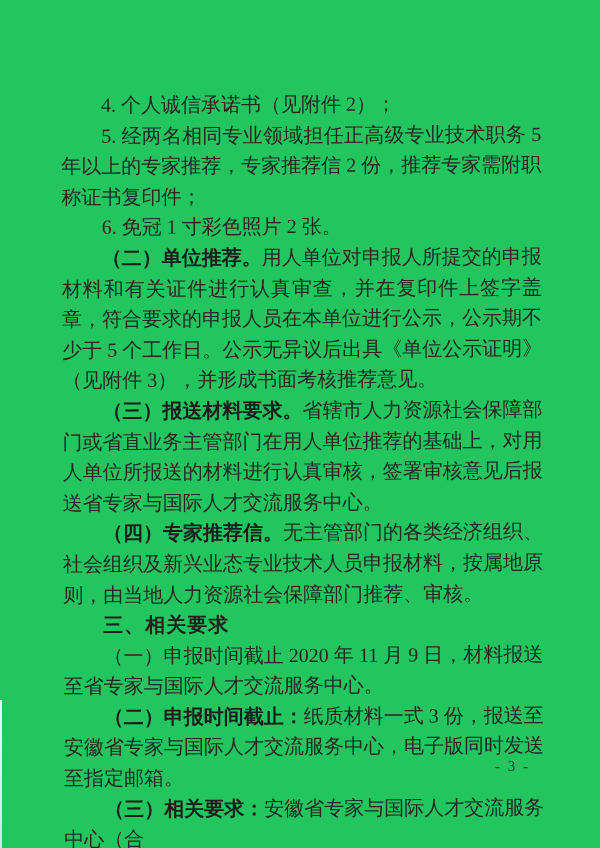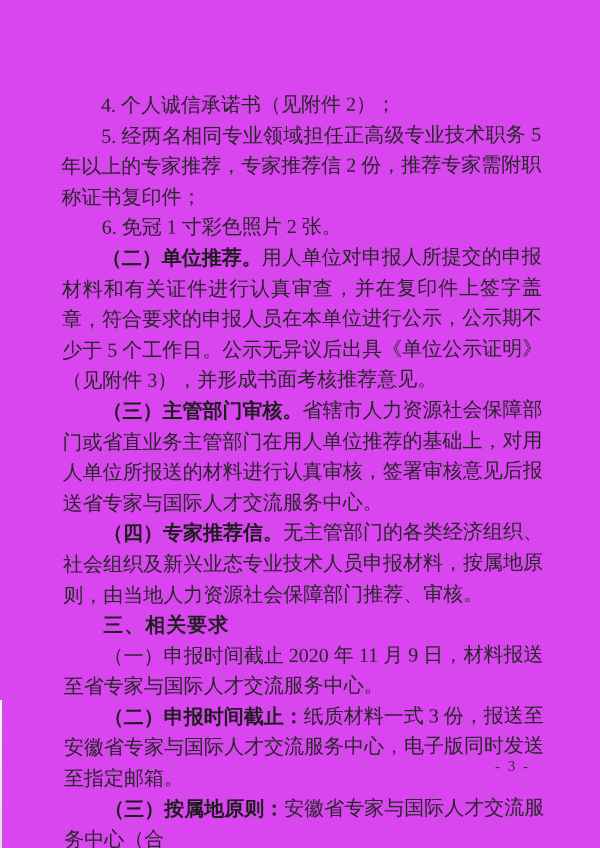--- a/index.html
+++ b/index.html
@@ -4,21 +4,21 @@
 <style>
   html, body {
     margin: 0;
     padding: 0;
     background: #ffffff;
   }
   .page {
     position: relative;
     width: 600px;
     height: 848px;
-    background: #d946ef;
+    background: #22c55e;
     overflow: hidden;
     font-family: "Liberation Serif", "DejaVu Serif", serif;
   }
   .content {
     position: absolute;
     left: 61px;
     top: 89px;
     width: 480px;
     color: #262626;
     font-size: 20px;
@@ -72,29 +72,29 @@
   <div class="content">
 
     <p><span>4. 个人诚信承诺书（见附件 2）；</span></p>
 
     <p><span>5. 经两名相同专业领域担任正高级专业技术职务 5 年以上的专家推荐，专家推荐信 2 份，推荐专家需附职称证书复印件；</span></p>
 
     <p><span>6. 免冠 1 寸彩色照片 2 张。</span></p>
 
     <p><span class="lead">（二）单位推荐。</span><span>用人单位对申报人所提交的申报材料和有关证件进行认真审查，并在复印件上签字盖章，符合要求的申报人员在本单位进行公示，公示期不少于 5 个工作日。公示无异议后出具《单位公示证明》（见附件 3），并形成书面考核推荐意见。</span></p>
 
-    <p><span class="lead">（三）主管部门审核。</span><span>省辖市人力资源社会保障部门或省直业务主管部门在用人单位推荐的基础上，对用人单位所报送的材料进行认真审核，签署审核意见后报送省专家与国际人才交流服务中心。</span></p>
+    <p><span class="lead">（三）报送材料要求。</span><span>省辖市人力资源社会保障部门或省直业务主管部门在用人单位推荐的基础上，对用人单位所报送的材料进行认真审核，签署审核意见后报送省专家与国际人才交流服务中心。</span></p>
 
     <p><span class="lead">（四）专家推荐信。</span><span>无主管部门的各类经济组织、社会组织及新兴业态专业技术人员申报材料，按属地原则，由当地人力资源社会保障部门推荐、审核。</span></p>
 
     <p class="heading">三、相关要求</p>
 
     <p><span>（一）申报时间截止 2020 年 11 月 9 日，材料报送至省专家与国际人才交流服务中心。</span></p>
 
     <p><span class="lead">（二）申报时间截止：</span><span>纸质材料一式 3 份，报送至安徽省专家与国际人才交流服务中心，电子版同时发送至指定邮箱。</span></p>
 
-    <p><span class="lead">（三）按属地原则：</span><span>安徽省专家与国际人才交流服务中心（合</span></p>
+    <p><span class="lead">（三）相关要求：</span><span>安徽省专家与国际人才交流服务中心（合</span></p>
 
   </div>
 
   <div class="page-number">- 3 -</div>
 
 </div>
 
 </body></html>

